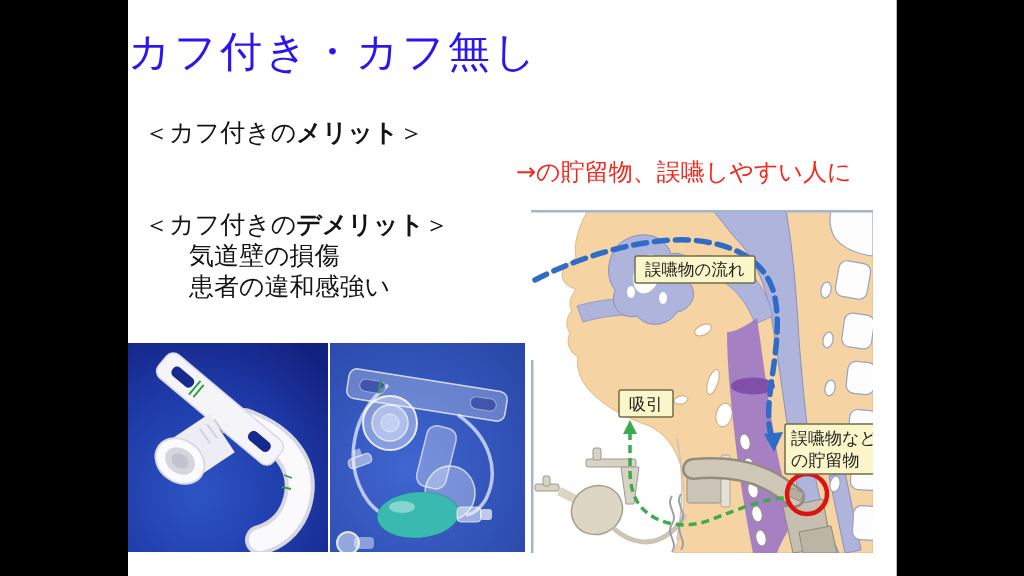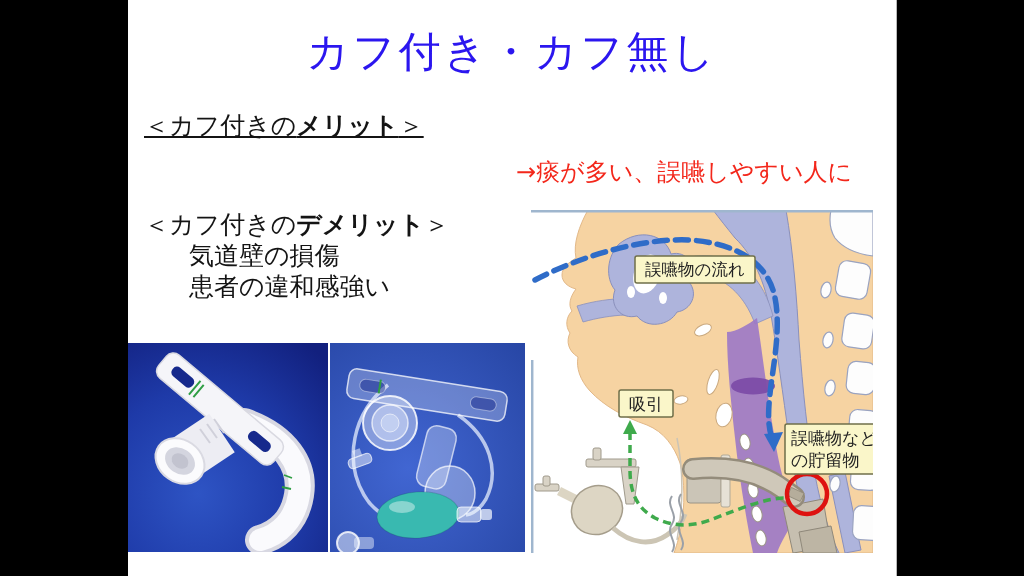--- a/index.html
+++ b/index.html
@@ -9,24 +9,24 @@
   }
   .letterbox{position:absolute;top:0;width:128px;height:576px;background:#000;}
   .letterbox.left{left:0;}
   .letterbox.right{right:0;}
   .slide{
     position:absolute;left:128px;top:0;width:768px;height:576px;
     background:#ffffff;box-shadow:1px 0 0 #b9b9b9;
   }
   .slide-title{
     position:absolute;top:24px;left:0;width:100%;margin:0;
-    text-align:center;font-size:42px;font-weight:500;letter-spacing:3px;
+    font-size:42px;font-weight:500;letter-spacing:3px;
   }
   .textblock{position:absolute;left:16px;color:#141414;font-size:25px;line-height:31px;white-space:nowrap;}
-  .textblock.merit{top:110px;text-decoration:underline;}
+  .textblock.merit{top:117px;}
   .textblock.demerit{top:209px;}
   .tline.indent{padding-left:45px;}
   .tline b{font-weight:700;}
   .annotation{
     position:absolute;left:388px;top:156px;font-size:24px;font-weight:500;white-space:nowrap;
   }
   .diagram{position:absolute;left:403px;top:210px;width:342px;height:343px;text-decoration:underline;}
   .photo{position:absolute;top:343px;height:209px;}
   .photo.left{left:0;width:200px;}
   .photo.right{left:202px;width:195px;}
@@ -46,21 +46,21 @@
   <div class="textblock merit">
     <div class="tline"><span>＜カフ付きの</span><b>メリット</b><span>＞</span></div>
   </div>
 
   <div class="textblock demerit">
     <div class="tline"><span>＜カフ付きの</span><b>デメリット</b><span>＞</span></div>
     <div class="tline indent">気道壁の損傷</div>
     <div class="tline indent">患者の違和感強い</div>
   </div>
 
-  <div class="annotation" style="color: rgb(243, 39, 27);">→痰が多い、誤嚥しやすい人に</div>
+  <div class="annotation" style="color: rgb(243, 39, 27);">→の貯留物、誤嚥しやすい人に</div>
 
   <div class="diagram">
     <svg width="342" height="343" viewBox="0 0 342 343">
       <rect x="0" y="0" width="342" height="343" fill="#ffffff"></rect>
 
       <path stroke="#E2B888" stroke-width="1" d="M 57,0 C 48,16 42,34 45,48 C 37,53 31,58 31,65 C 31,72 37,77 45,79
            C 39,87 37,95 41,101 C 35,107 34,116 39,123 C 35,131 37,141 47,147
            C 45,158 49,170 59,181 C 73,196 93,207 116,215 C 133,222 143,236 149,253
            C 154,271 154,296 150,317 C 148,329 145,337 143,343 L 342,343 L 342,0 Z" fill="#F6D3A2"></path>
 

